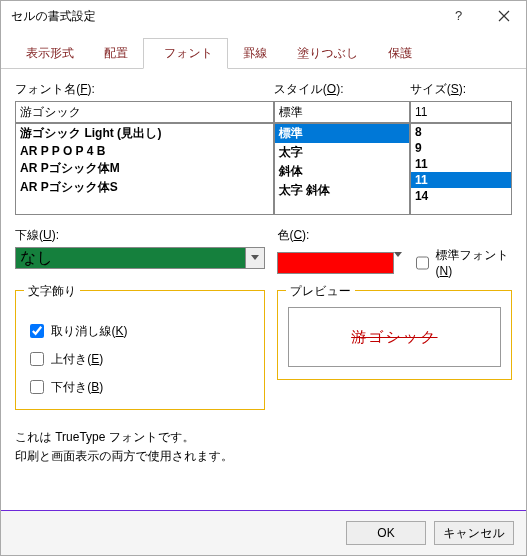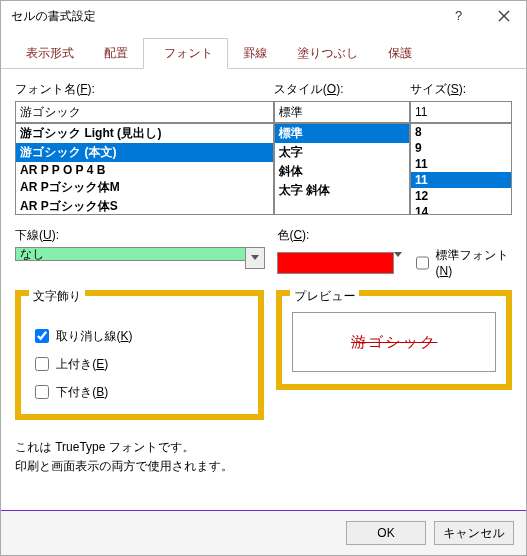--- a/index.html
+++ b/index.html
@@ -19,28 +19,28 @@
 .lbl { margin-bottom: 3px; display: block; }
 .under { text-decoration: underline; }
 .inputbox { width: 100%; height: 22px; border: 1px solid #888; padding: 2px 4px; font-size: 12px; }
 .listbox { width: 100%; height: 92px; border: 1px solid #888; overflow-y: scroll; background: #fff; margin-top: 0; }
 .listitem { padding: 1px 4px; cursor: default; white-space: nowrap; font-weight: bold; }
 .listitem.sel { background: #0078d7; color: #fff; }
 .row2 { display: flex; gap: 12px; margin-top: 12px; }
 .col-under { flex: 1.9; }
 .col-color { flex: 1.78; }
 .combo { display: flex; }
-.combo input { flex: 1; border: 1px solid #888; border-right: none; height: 14px; padding: 2px 4px; font-size: 12px; background: #86efac; }
+.combo input { flex: 1; border: 1px solid #888; border-right: none; height: 22px; padding: 2px 4px; font-size: 16px; background: #15803d; }
 .combo .btn { width: 20px; height: 22px; border: 1px solid #888; background: #eee; display: flex; align-items: center; justify-content: center; }
 .colorbox { flex: 1; height: 22px; border: 1px solid #888; background: #ff0000; }
 .colorcombo { display: flex; width: 142px; }
 .chk { display: flex; align-items: center; gap: 4px; }
 .chk input { width: 14px; height: 14px; }
 .row3 { display: flex; gap: 12px; margin-top: 12px; align-items: flex-start; }
-.group { border: 6px solid #eab308; padding: 10px 10px 12px 10px; position: relative; }
+.group { border: 1px solid #eab308; padding: 10px 10px 12px 10px; position: relative; }
 .group-title { position: absolute; top: -8px; left: 8px; background: #fff; padding: 0 4px; font-size: 12px; }
 .group-deco { flex: 1.9; }
 .group-prev { flex: 1.78; }
 .deco-opts { display: flex; flex-direction: column; gap: 8px; margin-top: 20px; }
 .preview-box { border: 1px solid #999; height: 60px; margin-top: 6px; display: flex; align-items: center; justify-content: center; }
 .preview-text { color: #c00000; text-decoration: line-through; font-size: 15px; letter-spacing: 2px; }
 .note { margin-top: 18px; line-height: 1.6; }
 .footer { position: absolute; bottom: 0; left: 0; right: 0; border-top: 1px solid #6d28d9; padding: 10px 12px; display: flex; justify-content: flex-end; gap: 8px; background: #f5f5f5; }
 .btn-std { width: 80px; height: 24px; border: 1px solid #aaa; background: #eee; cursor: pointer; font-size: 12px; }
 svg { display: block; }
@@ -73,21 +73,20 @@
     </div>
 
   <div class="content">
 
     <div class="row1">
       <div class="col-font">
         <span class="lbl"><span>フォント名(</span><span class="under">F</span><span>):</span></span>
         <input class="inputbox" value="游ゴシック" style="">
         <div class="listbox" id="fontlist">
             <div class="listitem">游ゴシック Light (見出し)</div>
-            <div class="listitem sel">游ゴシック (本文)</div>
             <div class="listitem">AR P P O P 4 B</div>
             <div class="listitem">AR Pゴシック体M</div>
             <div class="listitem">AR Pゴシック体S</div>
           </div>
       </div>
       <div class="col-style">
         <span class="lbl"><span>スタイル(</span><span class="under">O</span><span>):</span></span>
         <input class="inputbox" value="標準" style="">
         <div class="listbox" id="stylelist">
             <div class="listitem sel">標準</div>
@@ -97,21 +96,20 @@
           </div>
       </div>
       <div class="col-size">
         <span class="lbl"><span>サイズ(</span><span class="under">S</span><span>):</span></span>
         <input class="inputbox" value="11" style="">
         <div class="listbox" id="sizelist">
             <div class="listitem">8</div>
             <div class="listitem">9</div>
             <div class="listitem">11</div>
             <div class="listitem sel">11</div>
-            <div class="listitem">12</div>
             <div class="listitem">14</div>
           </div>
       </div>
     </div>
 
     <div class="row2">
       <div class="col-under">
         <span class="lbl"><span>下線(</span><span class="under">U</span><span>):</span></span>
         <div class="combo">
           <input readonly="" value="なし" style="">

